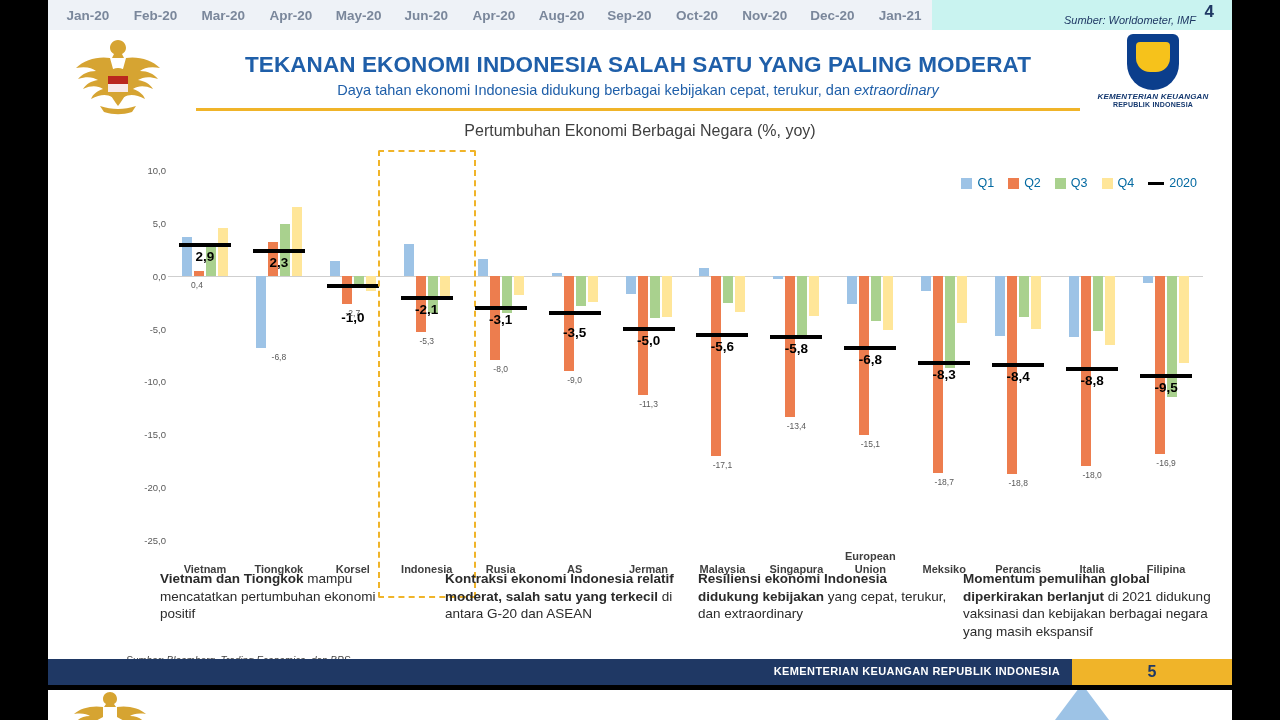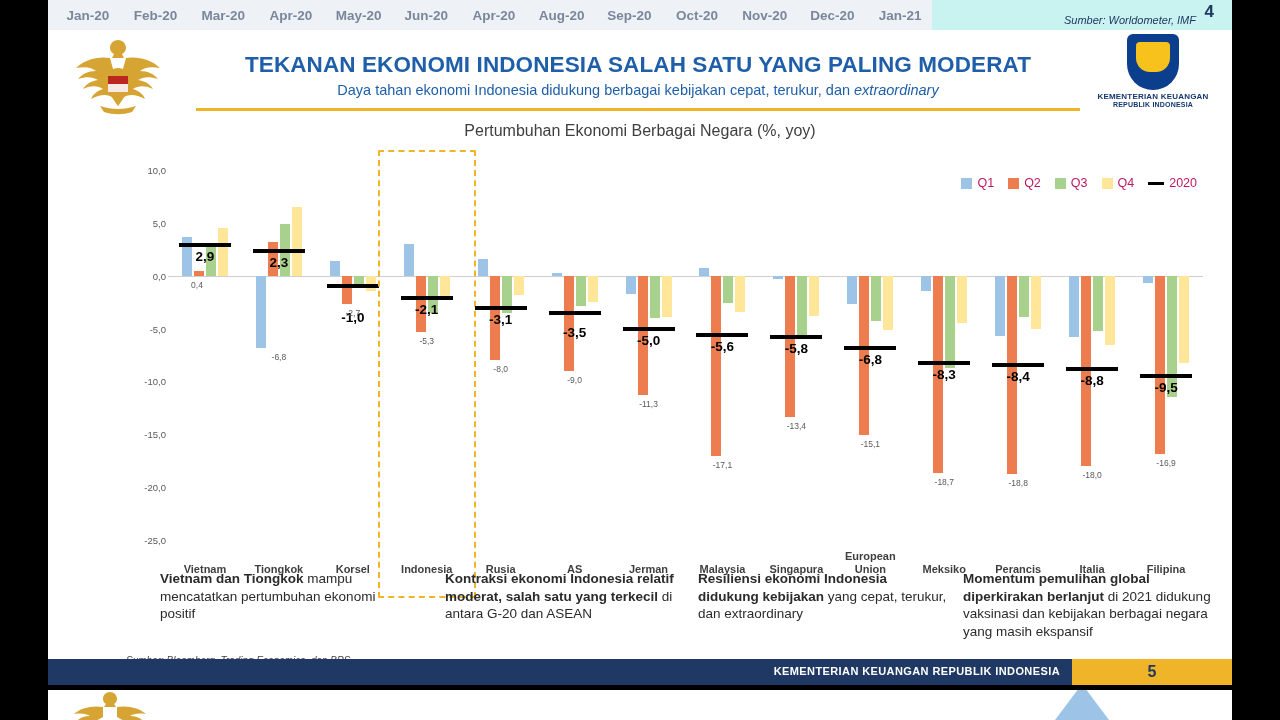--- a/index.html
+++ b/index.html
@@ -44,21 +44,21 @@
   .garuda { position:absolute; left:22px; top:4px; width:96px; height:84px; }
   .kemenkeu { position:absolute; right:20px; top:4px; width:118px; height:82px; text-align:center; }
   .kemenkeu .shield {
     width:52px; height:56px; margin:0 auto 2px auto; background:#0b3e8c;
     border-radius:6px 6px 26px 26px; position:relative;
   }
   .kemenkeu .shield:after{
     content:""; position:absolute; left:9px; top:8px; width:34px; height:30px;
     background:#f6c21b; border-radius:4px 4px 14px 14px;
   }
-  .kemenkeu .k1 { font-size:8px; font-weight:bold; color:#14386f; letter-spacing:.2px; }
+  .kemenkeu .k1 { font-size:8px; font-weight:bold; color:#14386f; letter-spacing:.2px;font-style:italic; }
   .kemenkeu .k2 { font-size:7px; font-weight:bold; color:#14386f; letter-spacing:.2px; }
 
   .title {
     position:absolute; left:150px; top:22px; width:880px; text-align:center;
     color:#1f5fa9; font-size:22.5px; font-weight:bold; letter-spacing:.1px;
   }
   .subtitle {
     position:absolute; left:150px; top:52px; width:880px; text-align:center;
     color:#1f5fa9; font-size:14.5px;
   }
@@ -108,21 +108,21 @@
   }
 
   .highlight-box {
     position:absolute; border:2px dashed #f0b429; border-radius:2px;
     pointer-events:none;
   }
 
   
   .legend {
     position:absolute; right:28px; top:28px; display:flex; align-items:center; gap:7px;
-    font-size:12.5px; color:#be185d;
+    font-size:12.5px; color:#0369a1;
   }
   .legend .sw { width:11px; height:11px; display:inline-block; }
   .legend .item { display:flex; align-items:center; gap:5px; margin-right:7px; }
   .legend .dash { width:16px; height:3px; background:#000; display:inline-block; }
 
   
   .notes { position:absolute; left:0; top:540px; width:1184px; height:90px;padding-left:44px; }
   .note { position:absolute; top:0; font-size:13.5px; color:#2b2b2b; line-height:17.5px; }
   .note b { font-weight:bold; }
 

